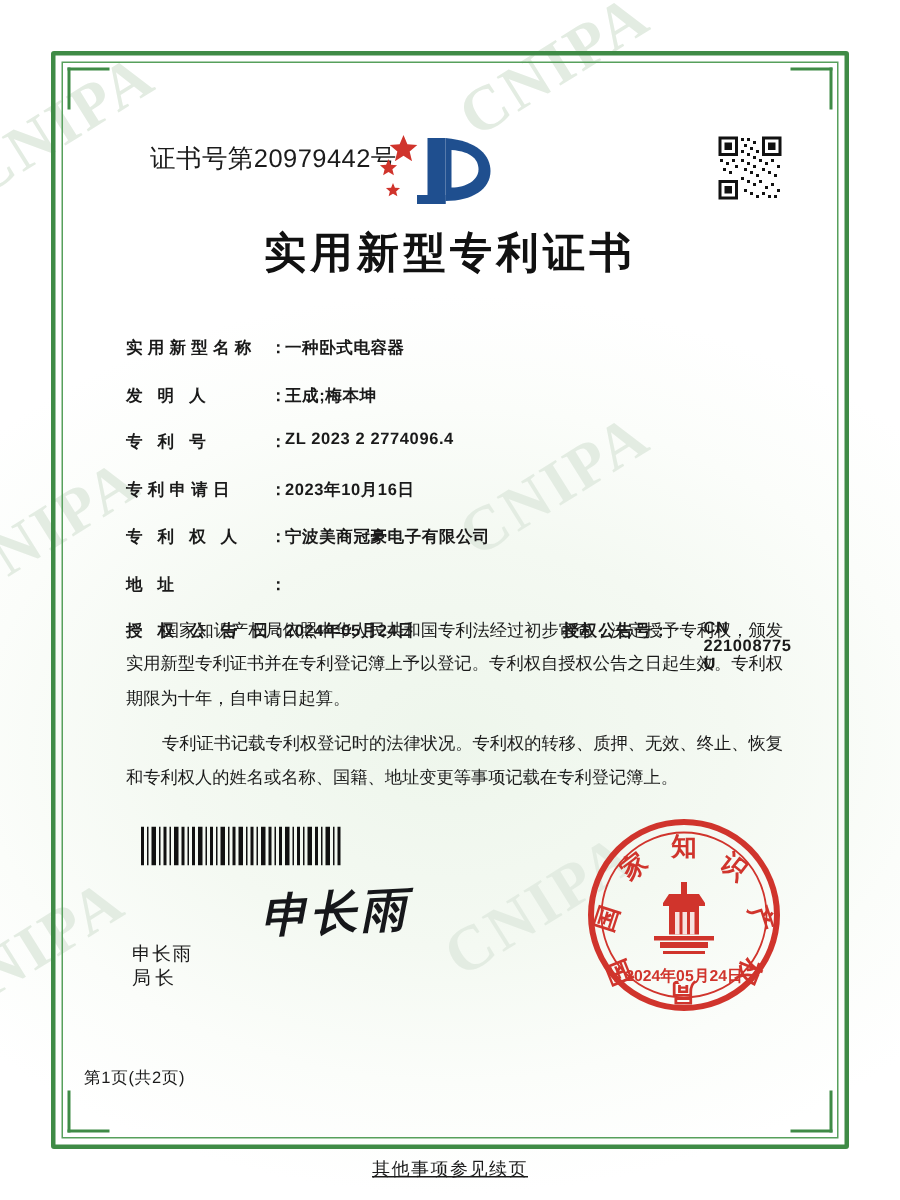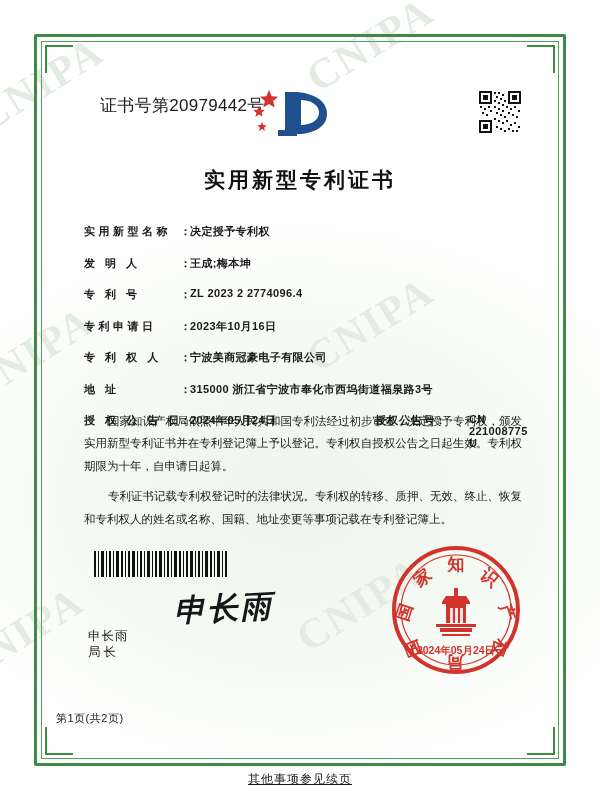--- a/index.html
+++ b/index.html
@@ -115,23 +115,23 @@
     top: 28px;
     transform: translateX(-50%);
     width: 110px;
     height: 64px;
   }
 
   .title {
     position: absolute;
     left: 0;
     right: 0;
-    top: 110px;
+    top: 94px;
     text-align: center;
-    font-size: 21px;
+    font-size: 28px;
     font-weight: 700;
     letter-spacing: 3px;
     color: #111111;
     font-family: "Liberation Sans", sans-serif;
   }
 
   
   .fields {
     position: absolute;
     left: 28px;
@@ -365,21 +365,21 @@
         </g>
       </svg>
     </div>
 
     <div class="title">实用新型专利证书</div>
 
     <div class="fields">
       <div class="row">
         <span class="label">实用新型名称</span>
         <span class="colon">：</span>
-        <span class="value">决定授予专利权</span>
+        <span class="value">一种卧式电容器</span>
       </div>
       <div class="row">
         <span class="label">发 明 人</span>
         <span class="colon">：</span>
         <span class="value">王成;梅本坤</span>
       </div>
       <div class="row">
         <span class="label">专 利 号</span>
         <span class="colon">：</span>
         <span class="value">ZL 2023 2 2774096.4</span>
@@ -390,21 +390,20 @@
         <span class="value">2023年10月16日</span>
       </div>
       <div class="row">
         <span class="label">专 利 权 人</span>
         <span class="colon">：</span>
         <span class="value">宁波美商冠豪电子有限公司</span>
       </div>
       <div class="row">
         <span class="label">地 址</span>
         <span class="colon">：</span>
-        <span class="value">315000 浙江省宁波市奉化市西坞街道福泉路3号</span>
       </div>
       <div class="row split">
         <span class="label">授 权 公 告 日</span>
         <span class="colon">：</span>
         <span class="value">2024年05月24日</span>
         <span class="label2">授权公告号：</span>
         <span class="value2">CN 221008775 U</span>
       </div>
     </div>
 

